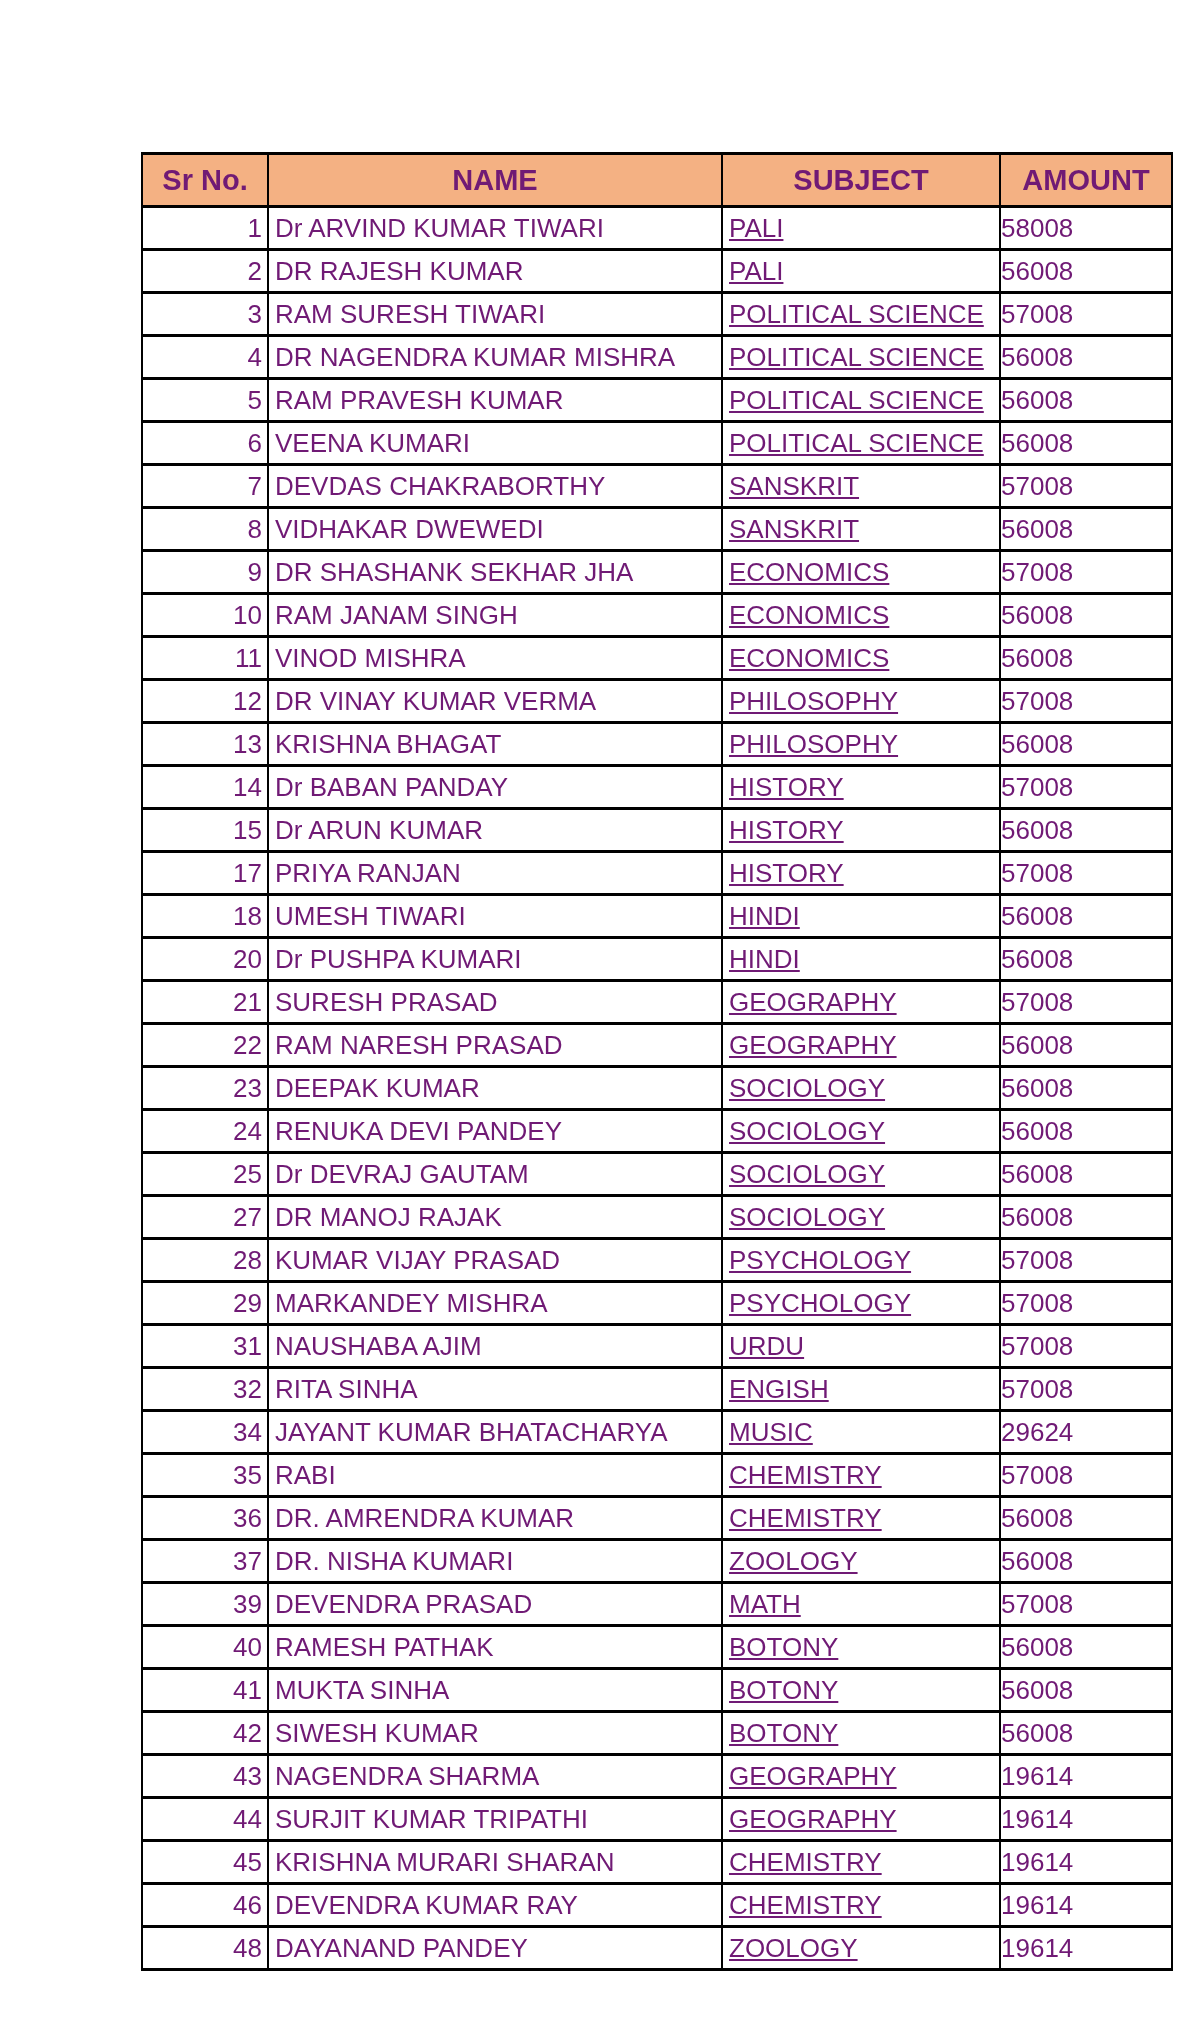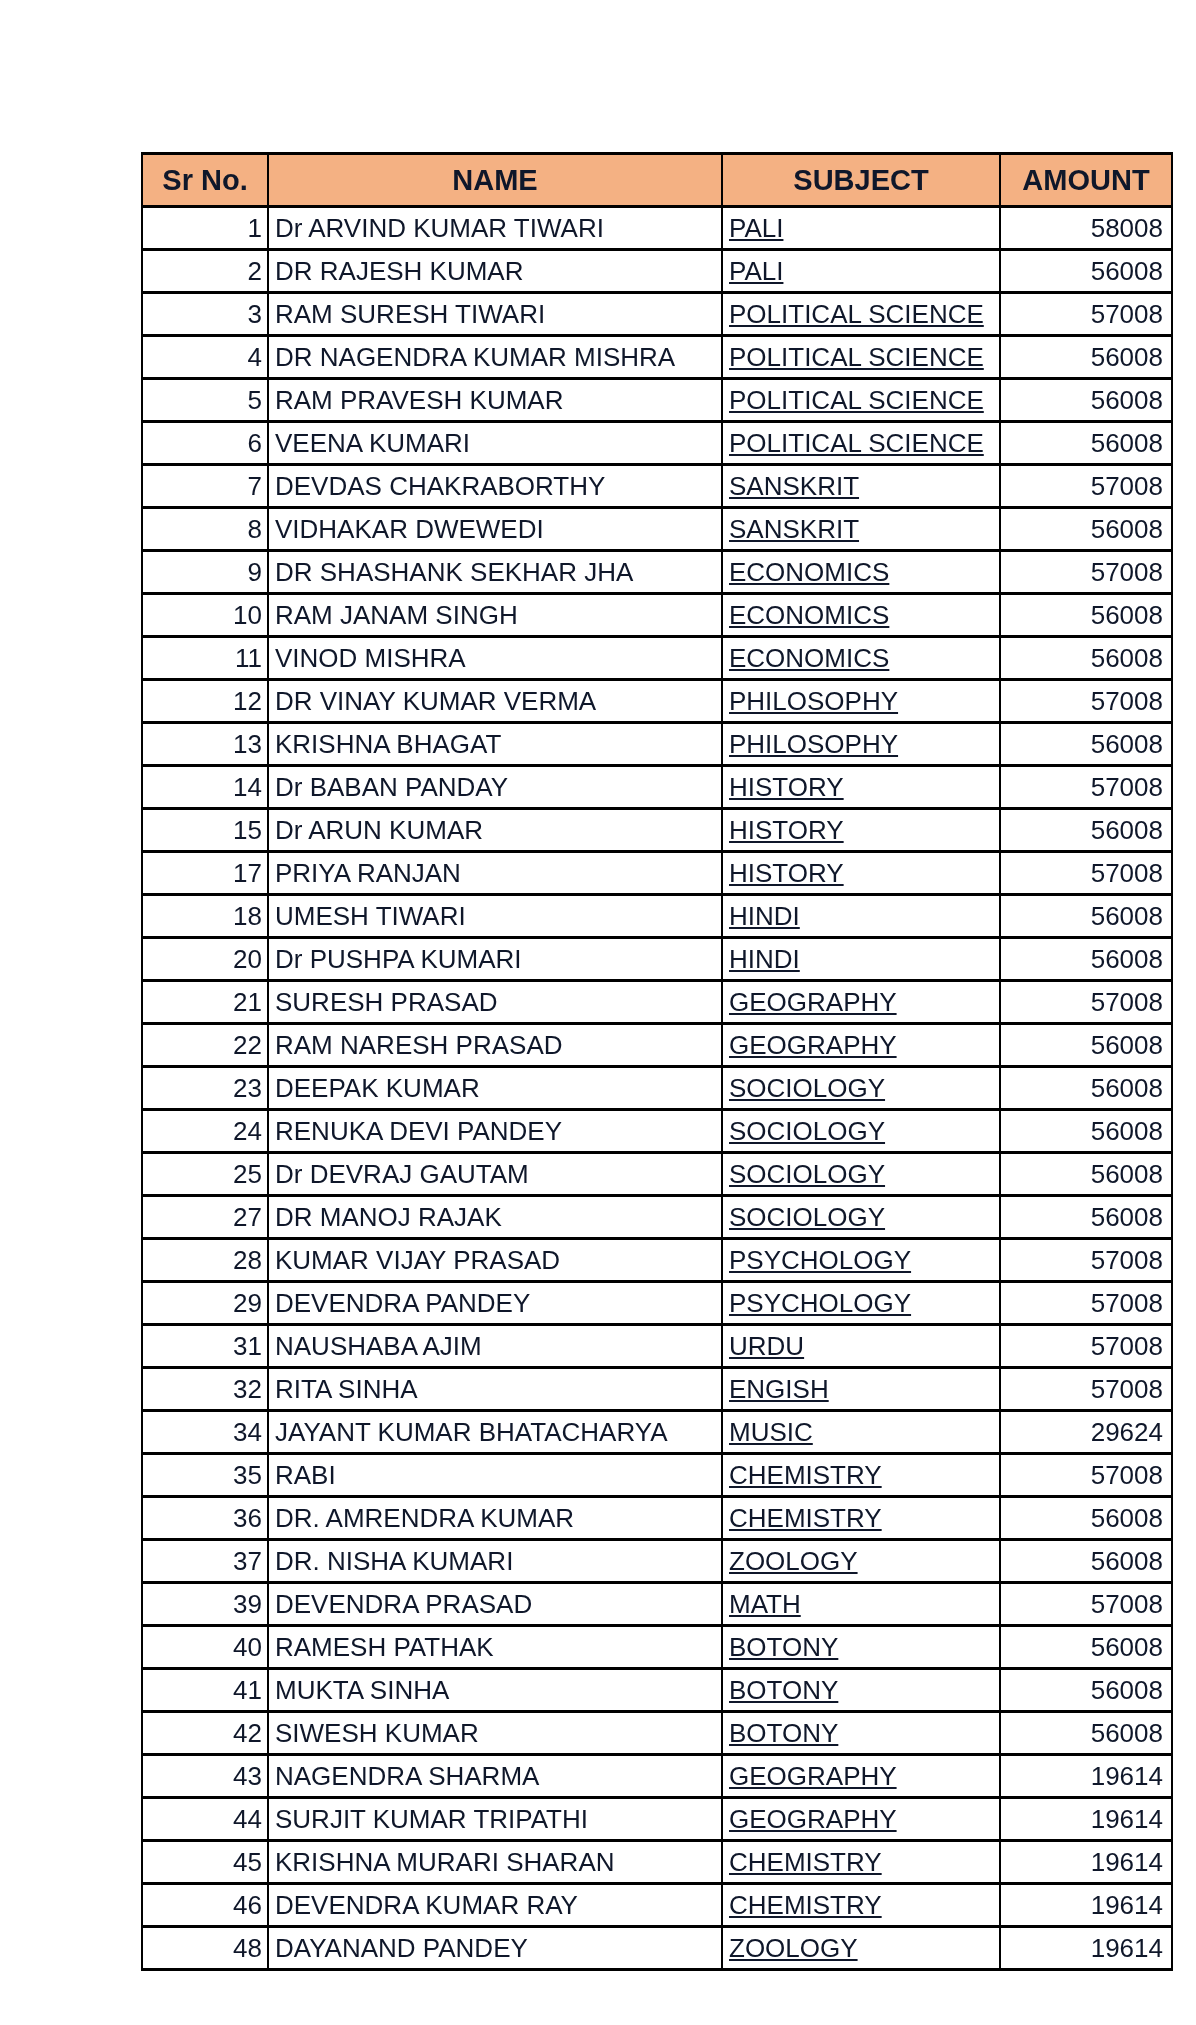--- a/index.html
+++ b/index.html
@@ -6,21 +6,21 @@
     margin: 0;
     padding: 0;
     background: #ffffff;
   }
   .canvas {
     position: relative;
     width: 1196px;
     height: 2025px;
     background: #ffffff;
     font-family: "Liberation Sans", sans-serif;
-    color: #0f172a;
+    color: #701a75;
   }
   table.salary {
     position: absolute;
     left: 141px;
     top: 152px;
     width: 1030px;
     border-collapse: collapse;
     table-layout: fixed;
   }
   table.salary th,
@@ -41,21 +41,21 @@
     padding: 0 4px;
   }
   table.salary tbody td {
     height: 40px;
     font-size: 26px;
     padding: 0;
   }
   td.cell-sr     { text-align: right; padding-right: 5px !important; }
   td.cell-name   { text-align: left;  padding-left: 6px !important; }
   td.cell-subject{ text-align: left;  padding-left: 6px !important; text-decoration: underline; }
-  td.cell-amount { text-align: right; padding-right: 8px !important; margin-top: 28px; }
+  td.cell-amount { text-align: left; padding-right: 8px !important; margin-top: 28px; }
 </style>
 </head>
 <body>
 
 <div class="canvas">
   <table class="salary">
     <colgroup>
       <col style="width:126px">
       <col style="width:454px">
       <col style="width:278px">
@@ -215,21 +215,21 @@
           <td class="cell-amount">56008</td>
         </tr>
         <tr>
           <td class="cell-sr">28</td>
           <td class="cell-name">KUMAR VIJAY PRASAD</td>
           <td class="cell-subject">PSYCHOLOGY</td>
           <td class="cell-amount">57008</td>
         </tr>
         <tr>
           <td class="cell-sr">29</td>
-          <td class="cell-name">DEVENDRA PANDEY</td>
+          <td class="cell-name">MARKANDEY MISHRA</td>
           <td class="cell-subject">PSYCHOLOGY</td>
           <td class="cell-amount">57008</td>
         </tr>
         <tr>
           <td class="cell-sr">31</td>
           <td class="cell-name">NAUSHABA AJIM</td>
           <td class="cell-subject">URDU</td>
           <td class="cell-amount">57008</td>
         </tr>
         <tr>

